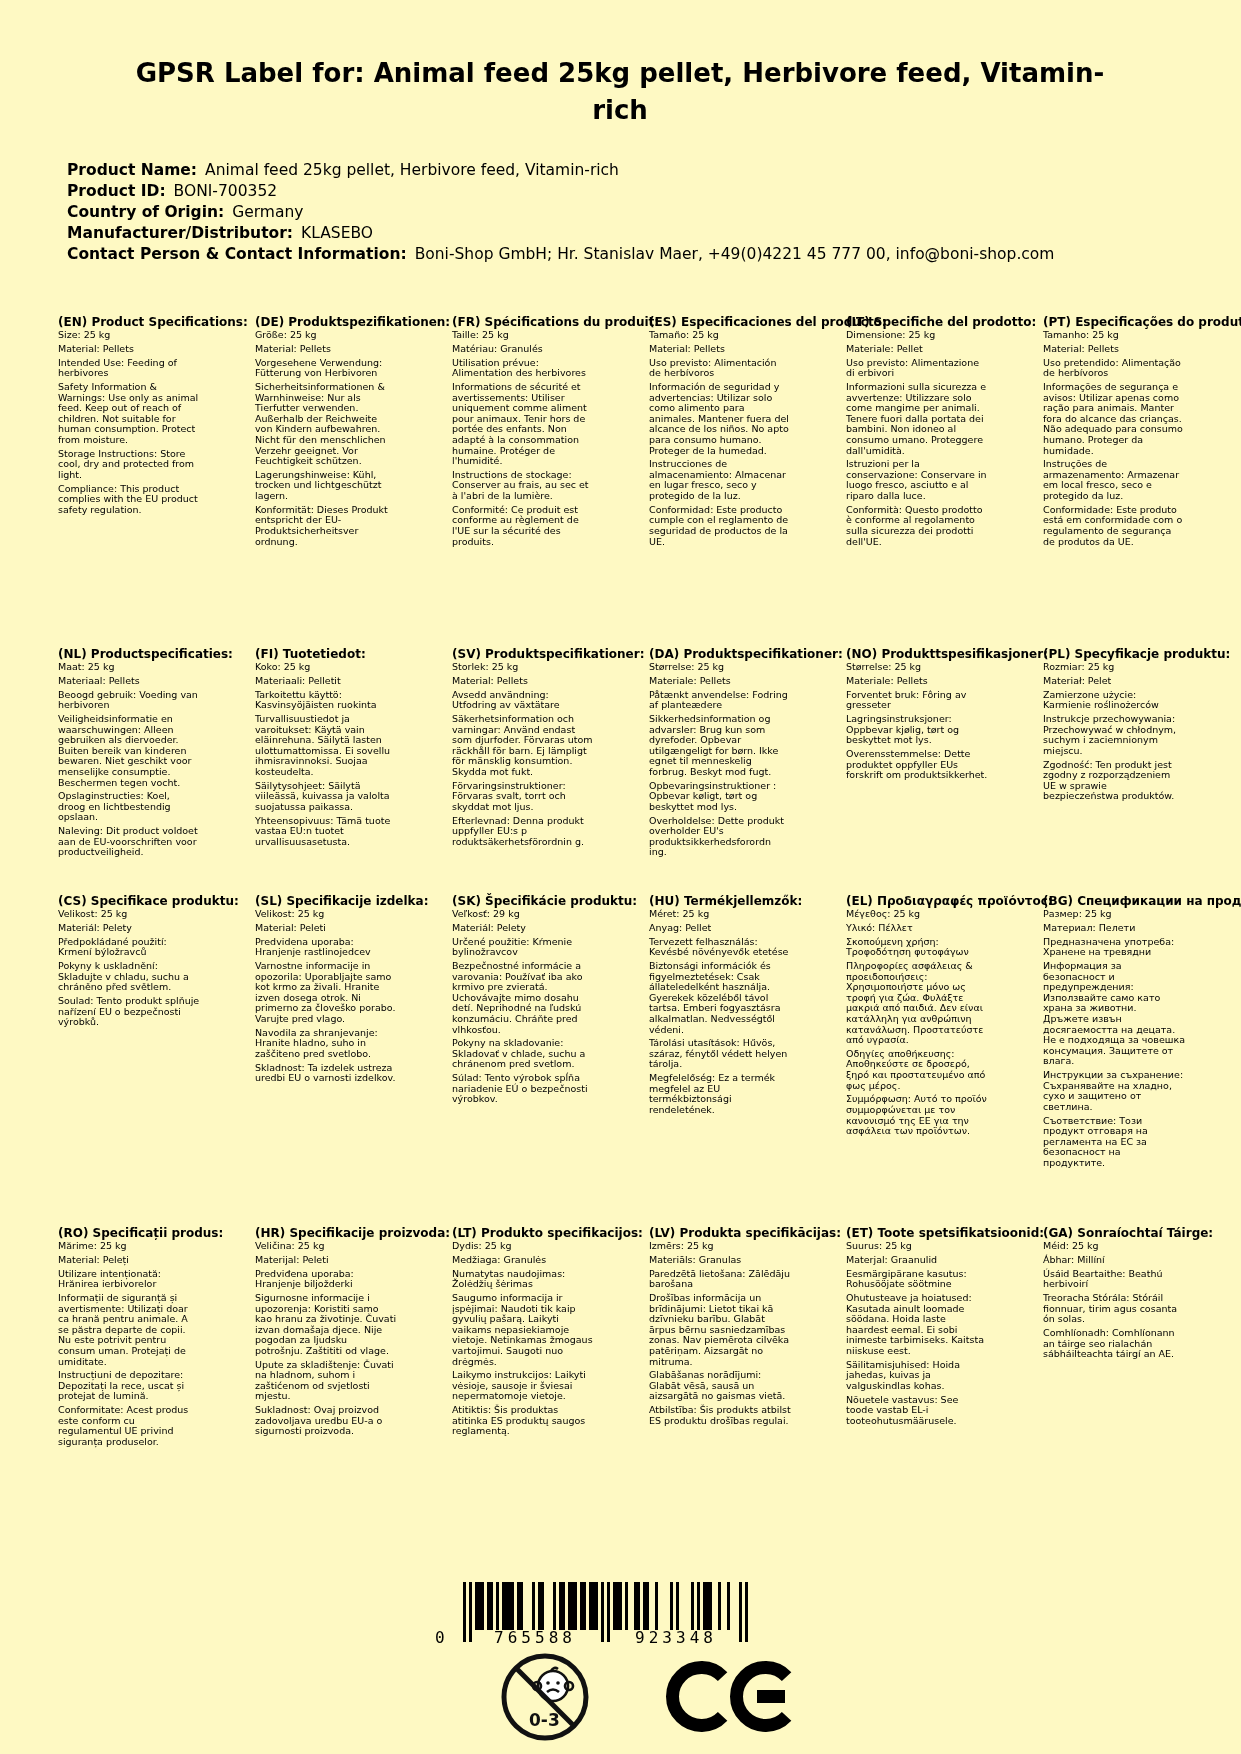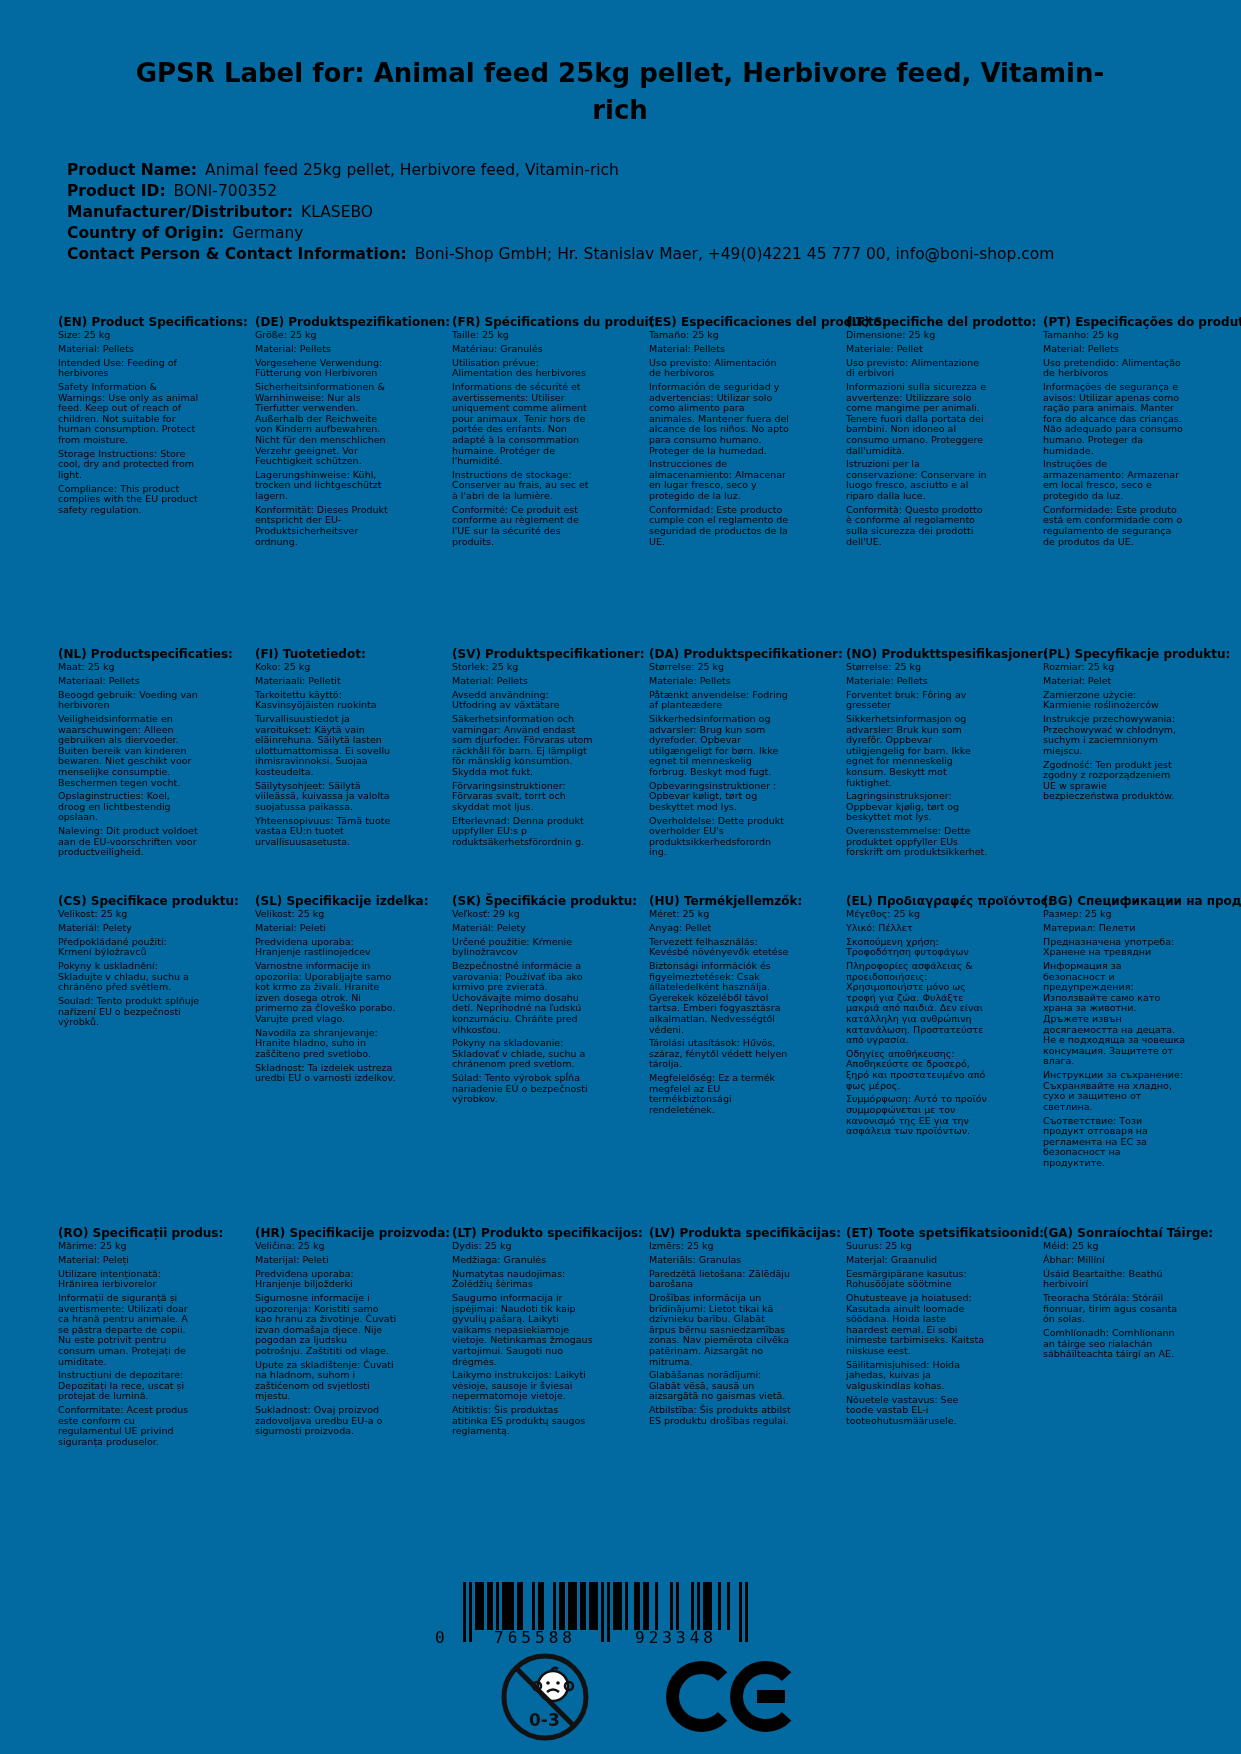--- a/index.html
+++ b/index.html
@@ -1,18 +1,18 @@
 <!DOCTYPE html>
 <html><head>
 <meta charset="utf-8">
 <style>
   html,body{margin:0;padding:0;background:#888;}
   #page{
     position:relative;width:1241px;height:1754px;margin:0 auto;
-    background:#0369a1;color:#000;overflow:hidden;
+    background:#fef9c3;color:#000;overflow:hidden;
     font-family:"DejaVu Sans","Liberation Sans",sans-serif;
   }
   .title{
     position:absolute;left:120px;top:55px;width:1000px;
     text-align:center;font-size:26px;font-weight:bold;line-height:37px;
   }
   .pinfo{position:absolute;left:67px;top:160px;font-size:15.5px;line-height:21px;}
   .pirow{white-space:nowrap;}
   .pirow .lbl{font-weight:bold;}
   .pirow .val{margin-left:8px;}
@@ -46,24 +46,24 @@
   <div class="title">GPSR Label for: Animal feed 25kg pellet, Herbivore feed, Vitamin-rich</div>
 
   <div class="pinfo">
     <div class="pirow">
       <span class="lbl">Product Name:</span><span class="val">Animal feed 25kg pellet, Herbivore feed, Vitamin-rich</span>
     </div>
     <div class="pirow">
       <span class="lbl">Product ID:</span><span class="val">BONI-700352</span>
     </div>
     <div class="pirow">
+      <span class="lbl">Country of Origin:</span><span class="val">Germany</span>
+    </div>
+    <div class="pirow">
       <span class="lbl">Manufacturer/Distributor:</span><span class="val">KLASEBO</span>
-    </div>
-    <div class="pirow">
-      <span class="lbl">Country of Origin:</span><span class="val">Germany</span>
     </div>
     <div class="pirow">
       <span class="lbl">Contact Person &amp; Contact Information:</span><span class="val">Boni-Shop GmbH; Hr. Stanislav Maer, +49(0)4221 45 777 00, info@boni-shop.com</span>
     </div>
   </div>
 
   <div class="spec-row" id="spec-row-0" style="top:316px">
       <div class="spec-cell">
         <div class="spec-header">(EN) Product Specifications:</div>
         <p>Size: 25 kg</p>
@@ -154,21 +154,20 @@
         <p>Påtænkt anvendelse: Fodring af planteædere</p>
         <p>Sikkerhedsinformation og advarsler: Brug kun som dyrefoder. Opbevar utilgængeligt for børn. Ikke egnet til menneskelig forbrug. Beskyt mod fugt.</p>
         <p>Opbevaringsinstruktioner : Opbevar køligt, tørt og beskyttet mod lys.</p>
         <p>Overholdelse: Dette produkt overholder EU's produktsikkerhedsforordn ing.</p>
       </div>
       <div class="spec-cell">
         <div class="spec-header">(NO) Produkttspesifikasjoner:</div>
         <p>Størrelse: 25 kg</p>
         <p>Materiale: Pellets</p>
         <p>Forventet bruk: Fôring av gresseter</p>
-        <p>Sikkerhetsinformasjon og advarsler: Bruk kun som dyrefôr. Oppbevar utilgjengelig for barn. Ikke egnet for menneskelig konsum. Beskytt mot fuktighet.</p>
         <p>Lagringsinstruksjoner: Oppbevar kjølig, tørt og beskyttet mot lys.</p>
         <p>Overensstemmelse: Dette produktet oppfyller EUs forskrift om produktsikkerhet.</p>
       </div>
       <div class="spec-cell">
         <div class="spec-header">(PL) Specyfikacje produktu:</div>
         <p>Rozmiar: 25 kg</p>
         <p>Materiał: Pelet</p>
         <p>Zamierzone użycie: Karmienie roślinożerców</p>
         <p>Instrukcje przechowywania: Przechowywać w chłodnym, suchym i zaciemnionym miejscu.</p>
         <p>Zgodność: Ten produkt jest zgodny z rozporządzeniem UE w sprawie bezpieczeństwa produktów.</p>

